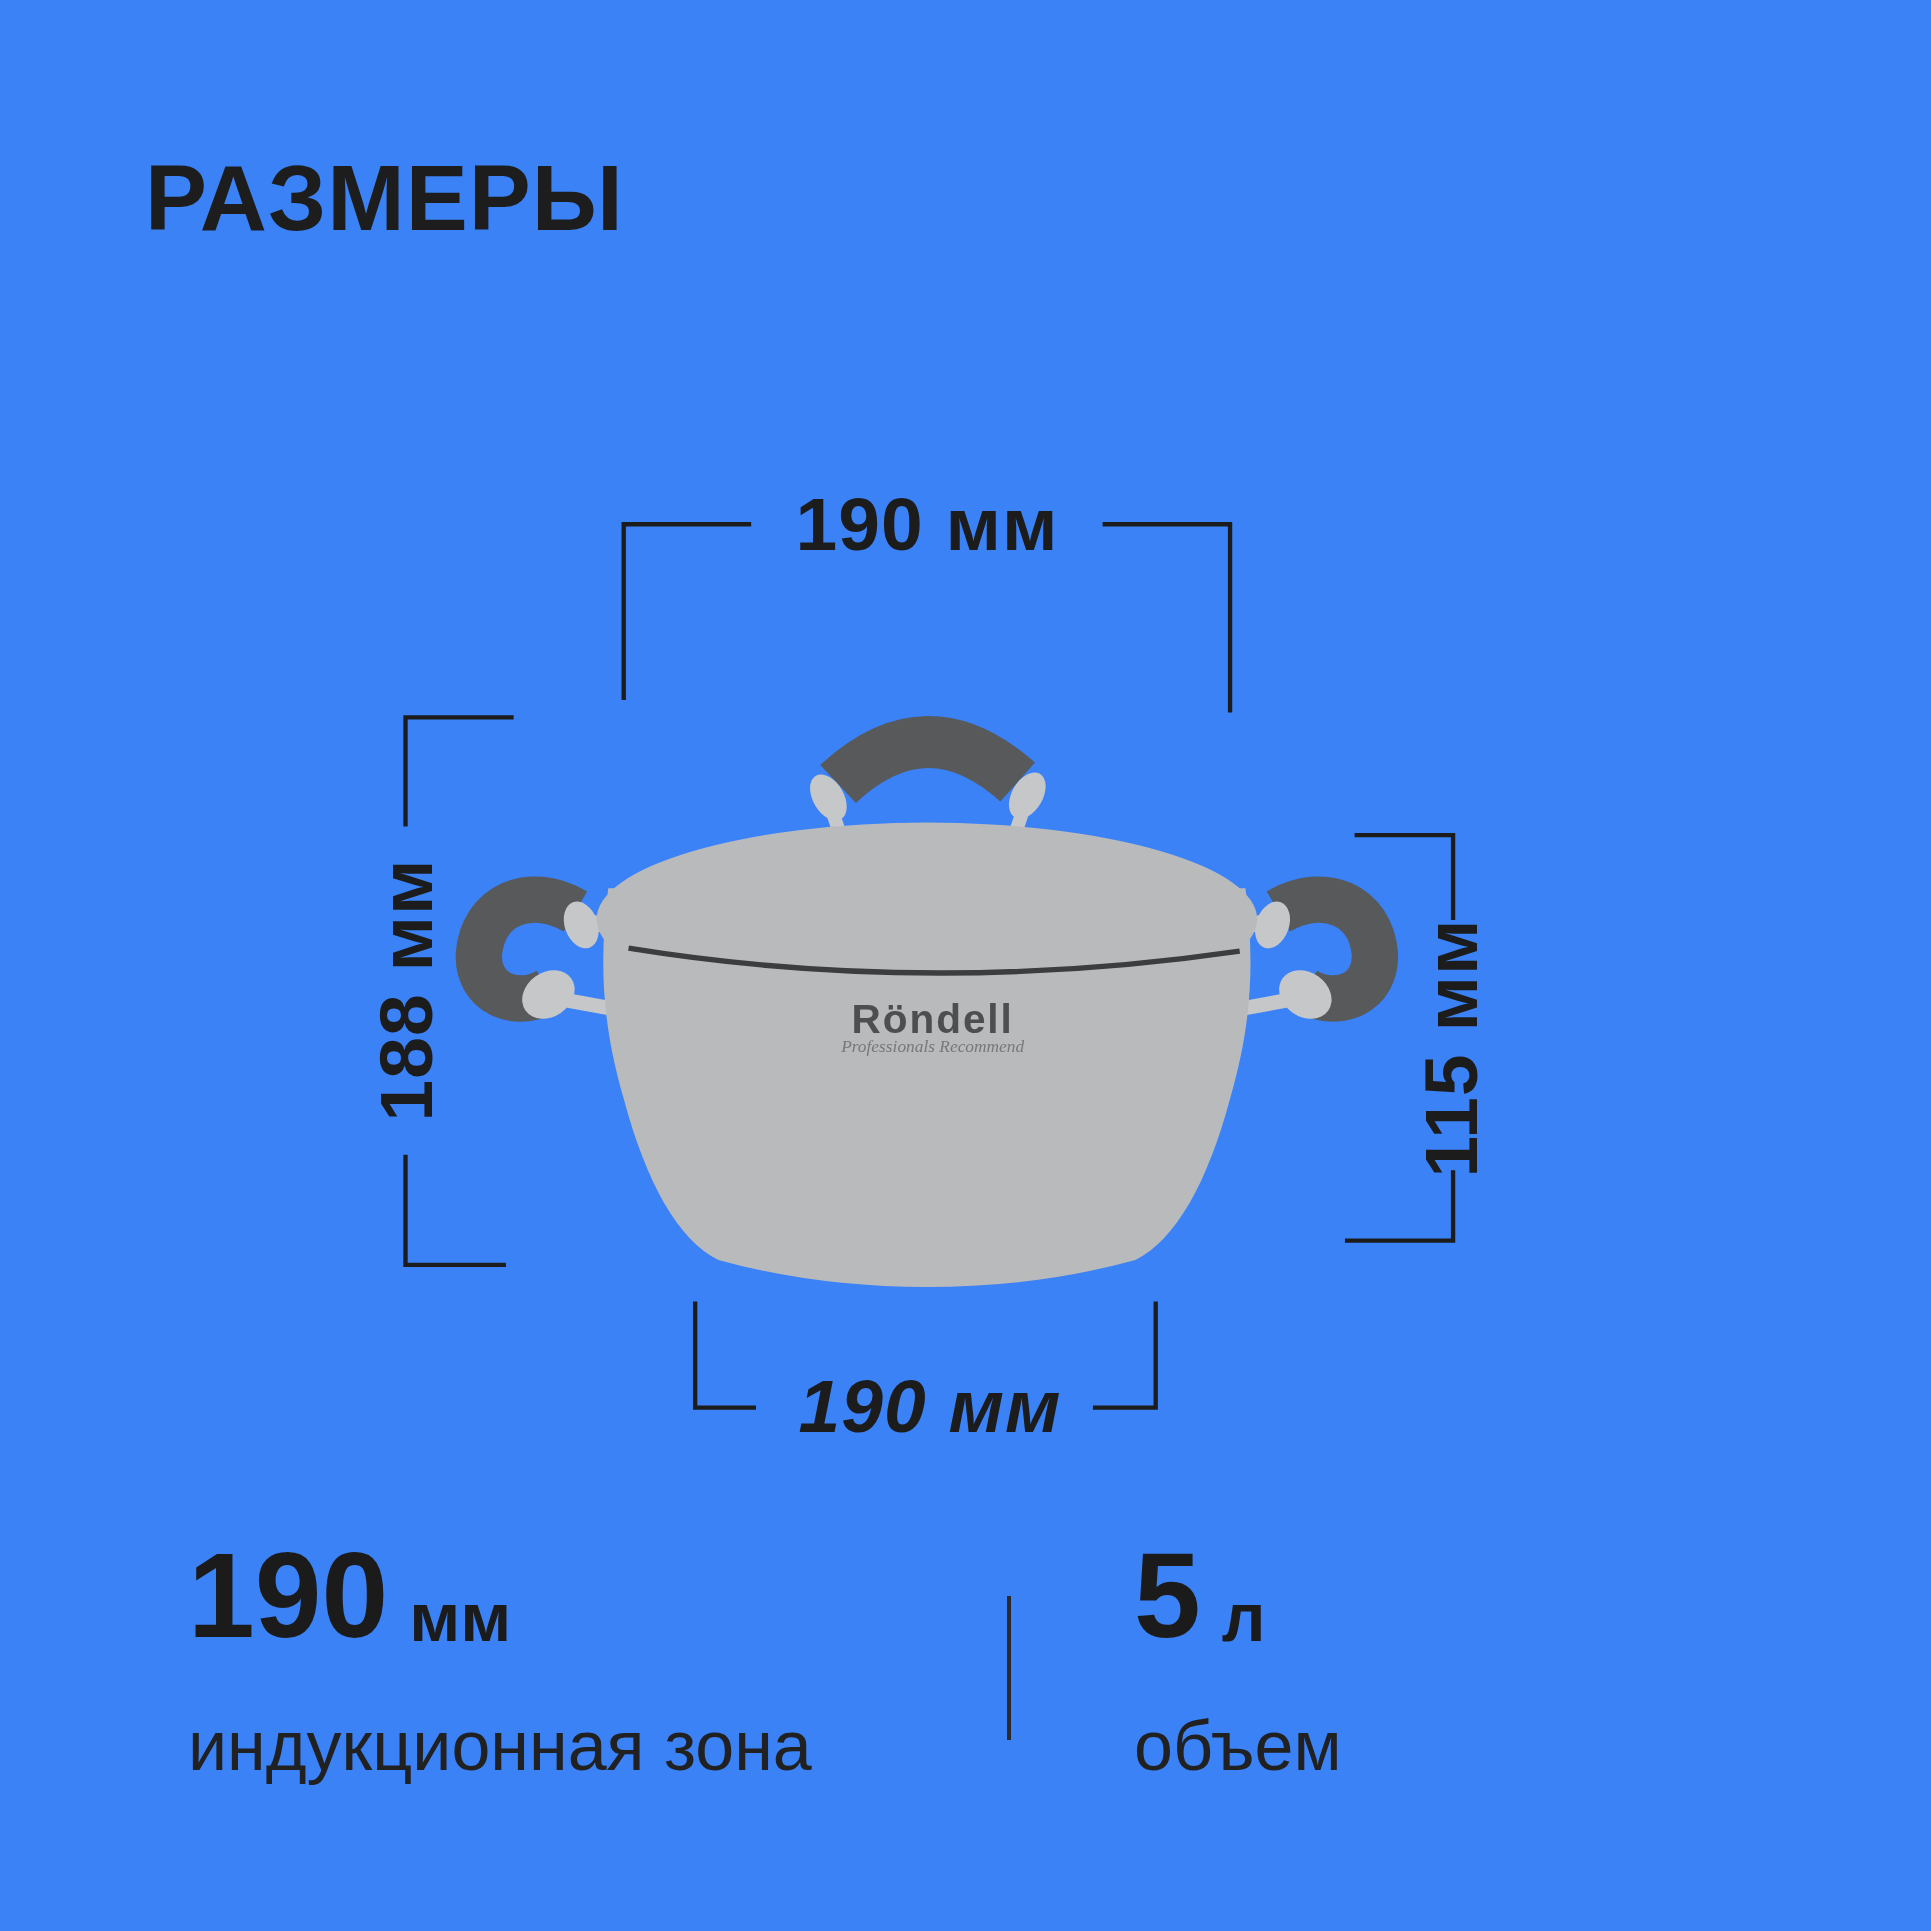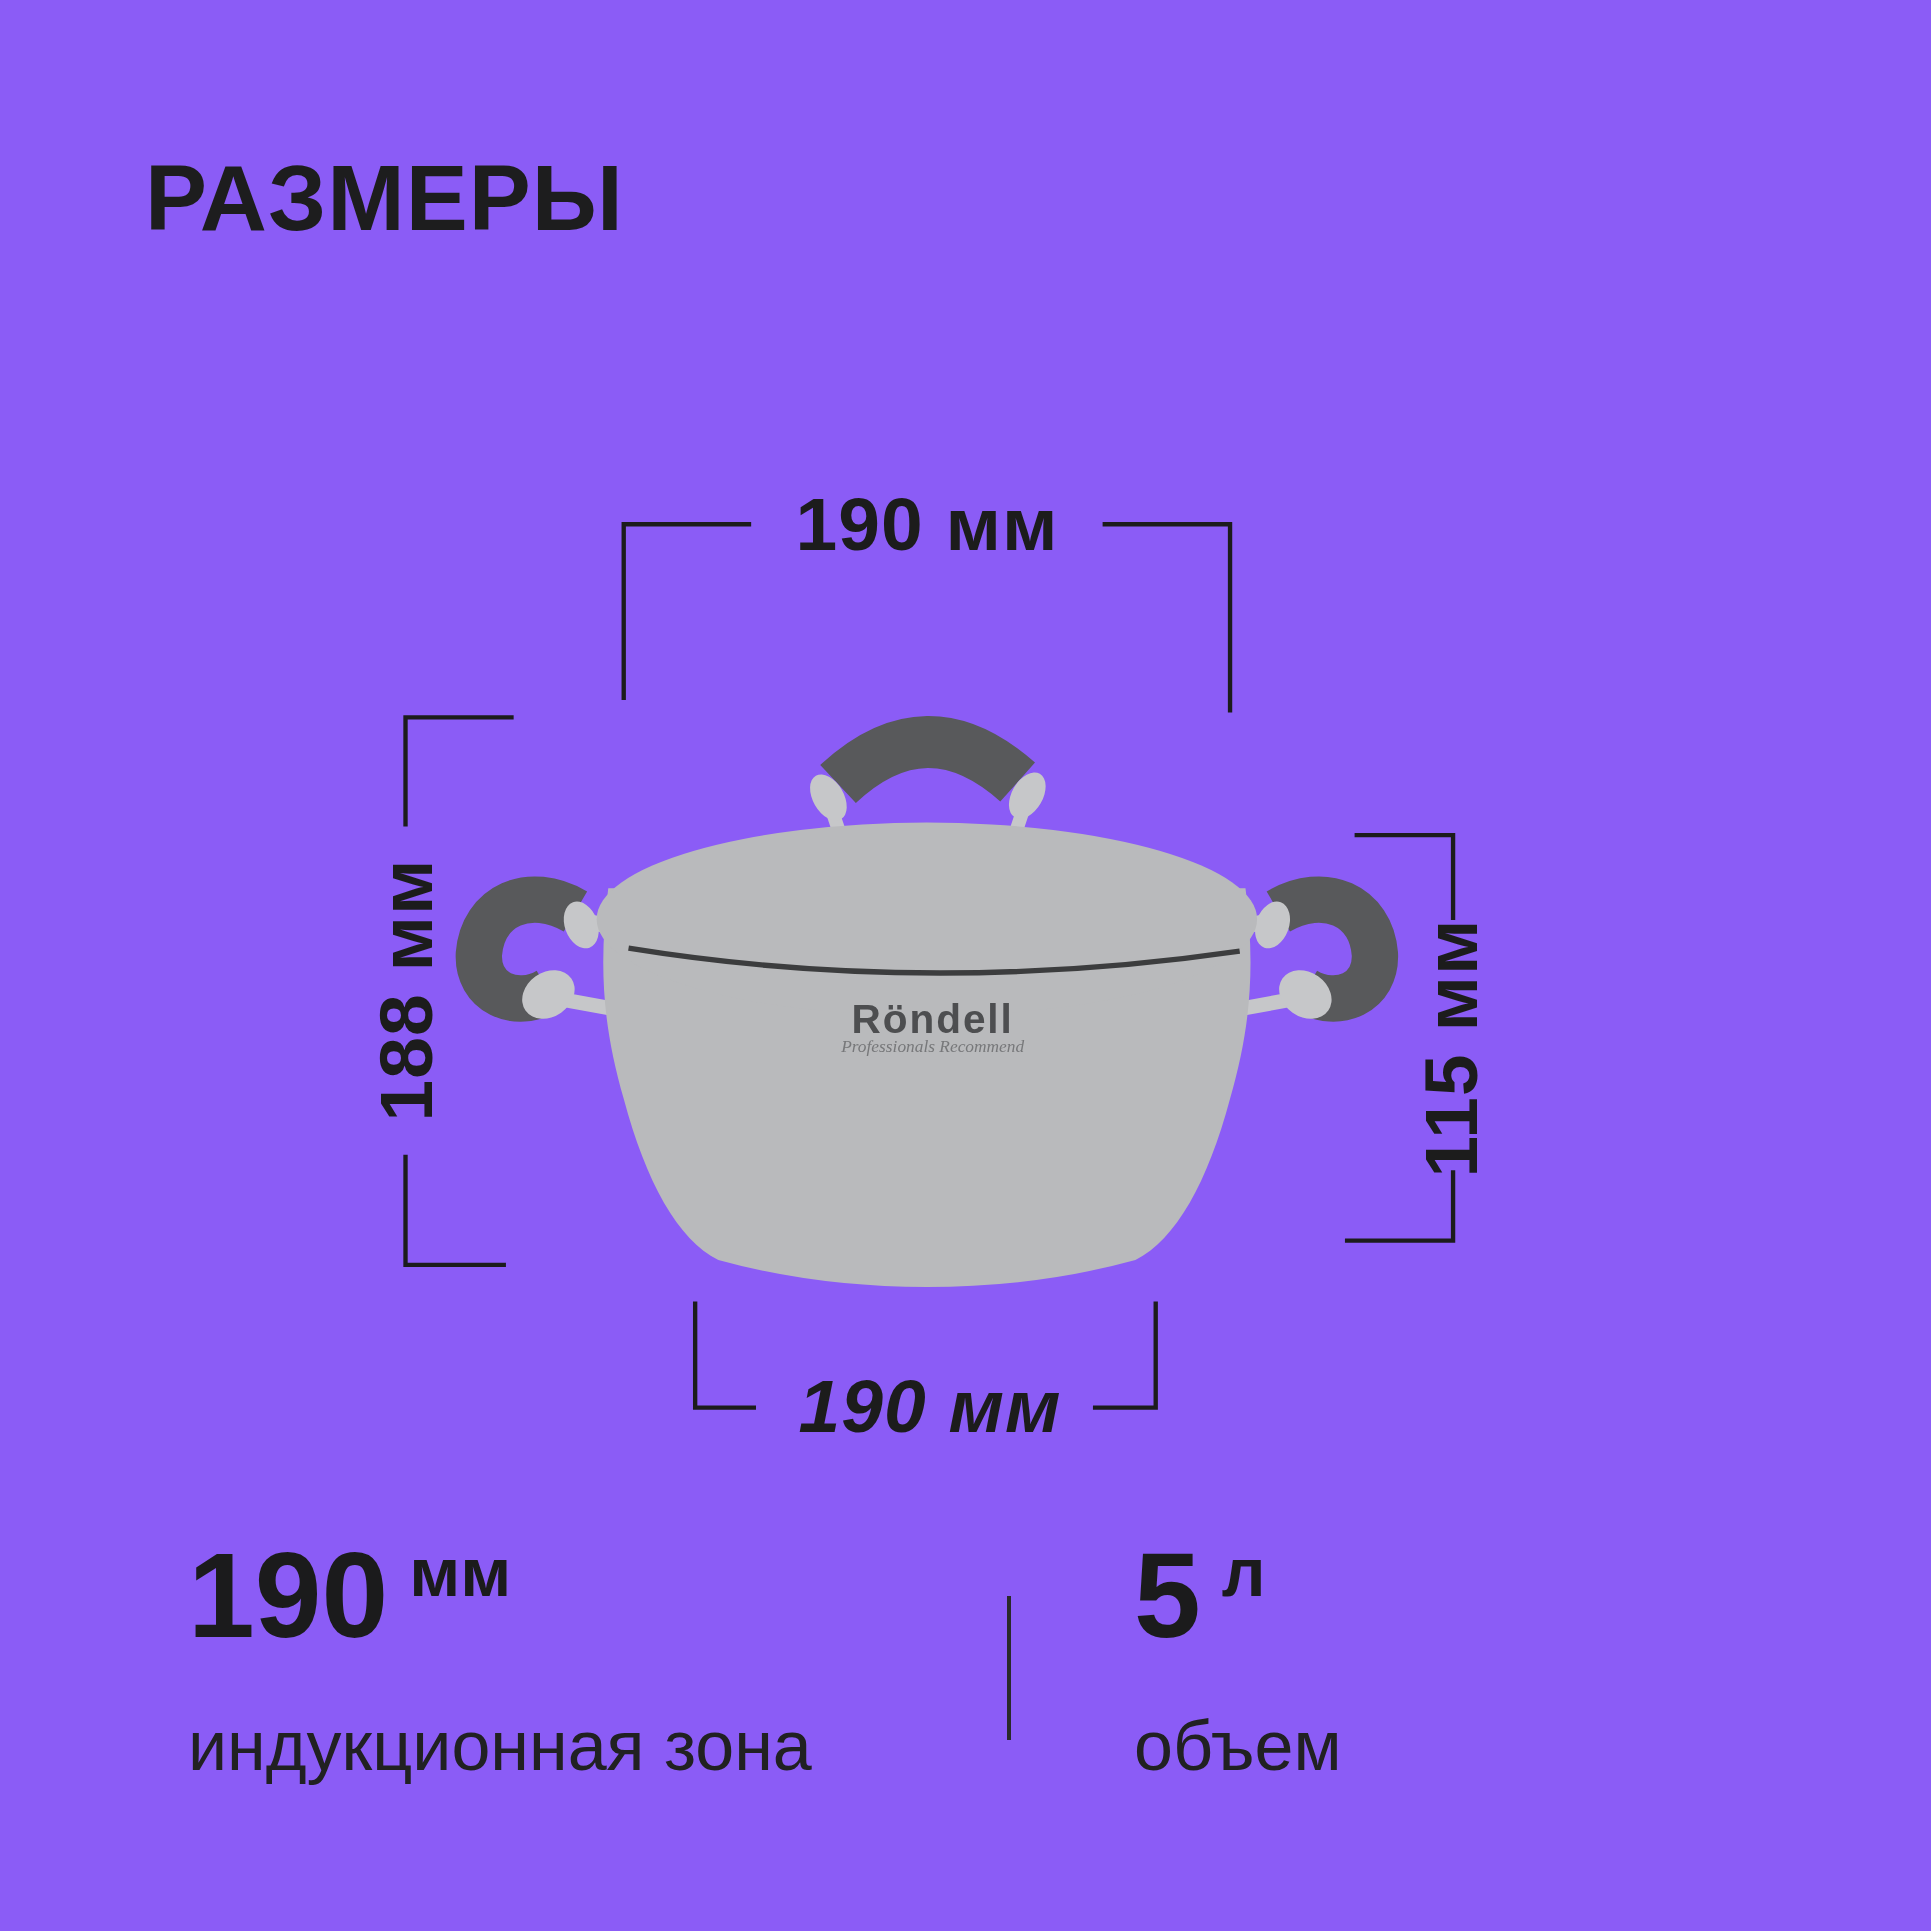--- a/index.html
+++ b/index.html
@@ -1,20 +1,20 @@
 <!DOCTYPE html>
 <html><head>
 <meta charset="utf-8">
 <style>
   html, body { margin: 0; padding: 0; background: #ffffff; }
   .canvas {
     position: relative;
     width: 1931px;
     height: 1931px;
-    background: #8b5cf6;
+    background: #3b82f6;
     overflow: hidden;
     font-family: "Liberation Sans", "DejaVu Sans", sans-serif;
     color: #1d1d1e;
   }
   .page-title {
     position: absolute;
     left: 145px;
     top: 145px;
     margin: 0;
     font-size: 93px;
@@ -44,21 +44,21 @@
     position: absolute;
     top: 1543px;
     display: flex;
     flex-direction: column;
     gap: 25px;
   }
   .spec-left  { left: 188px; }
   .spec-right { left: 1134px; }
   .spec-value {
     display: flex;
-    align-items: flex-start;
+    align-items: flex-end;
     gap: 21px;
     line-height: 0.88;
   }
   .spec-number {
     font-size: 120px;
     font-weight: 800;
     letter-spacing: 0px;
     color: #1b1b1c;
   }
   .spec-unit {

